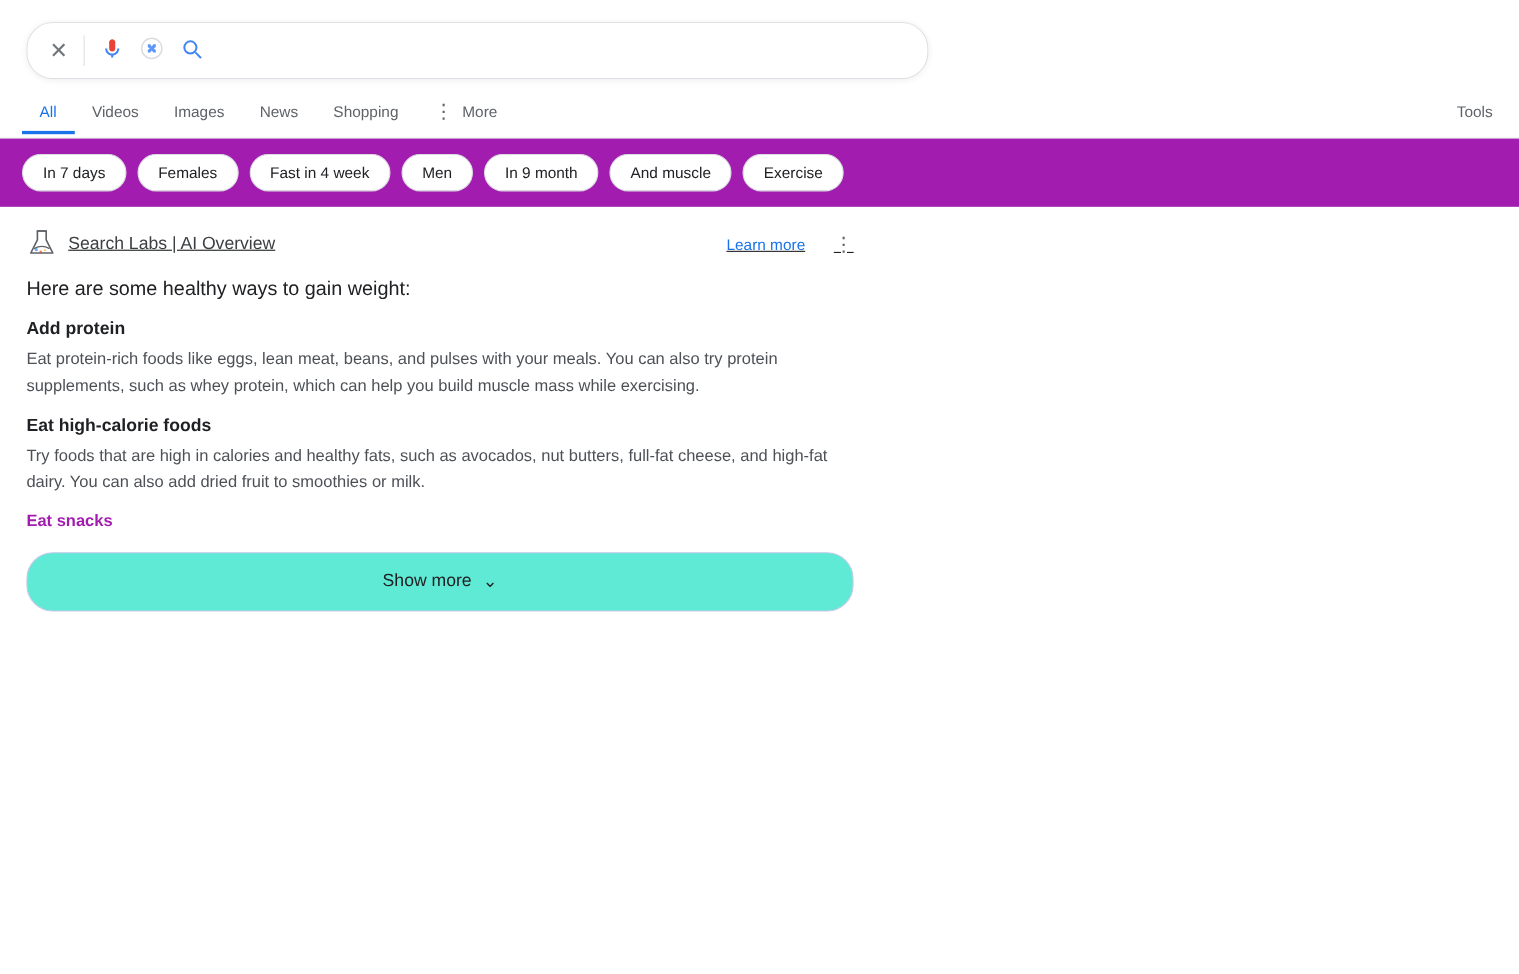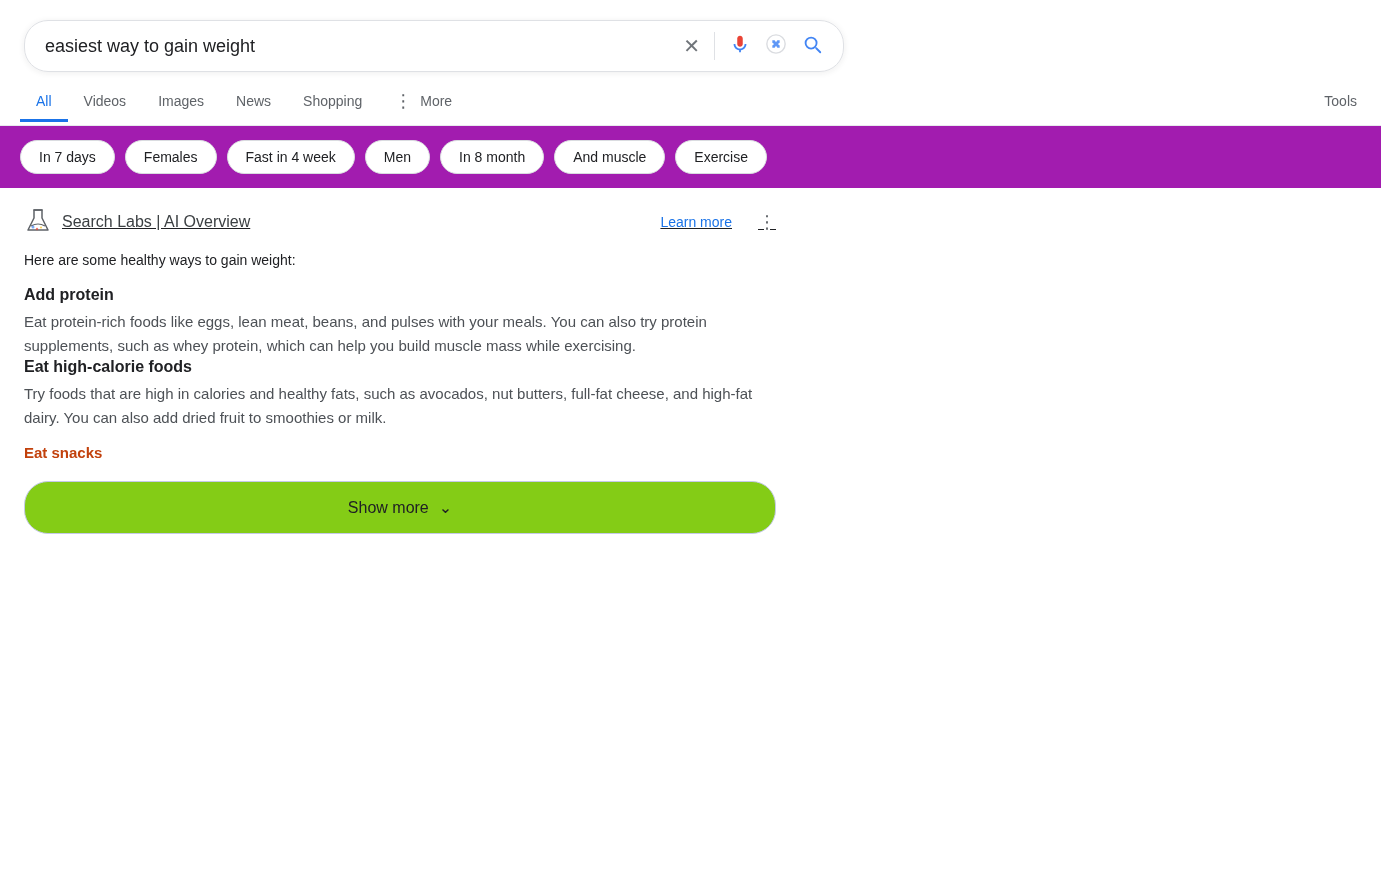--- a/index.html
+++ b/index.html
@@ -154,75 +154,75 @@
       cursor: pointer;
       text-decoration: none;
     }
     .three-dots {
       color: #5f6368;
       font-size: 18px;
       cursor: pointer;
     }
 
     .ai-intro {
-      font-size: 14px;
+      font-size: 18px;
       font-weight: 500;
       color: #202124;
       margin-bottom: 18px;
     }
 
     .tip-heading {
       font-size: 16px;
       font-weight: 700;
       color: #202124;
       margin-bottom: 6px;
+      margin-top: 16px;
     }
     .tip-text {
       font-size: 15px;
       color: #4d5156;
       line-height: 1.6;
     }
 
     
     .show-more-container {
       margin-top: 20px;
       max-width: 760px;
     }
     .show-more-btn {
       width: 100%;
       border: 1.5px solid #c5cae9;
       border-radius: 24px;
       padding: 16px 0;
-      background: #84cc16;
+      background: #5eead4;
       font-size: 16px;
       color: #202124;
       cursor: pointer;
       display: flex;
       align-items: center;
       justify-content: center;
       gap: 10px;
     }
     .chevron-down {
       font-size: 16px;
       color: #202124;
     }
 
     
     .faded-section {
-      color: #c2410c;
+      color: #a21caf;
       font-size: 15px;
       margin-top: 14px;
     }
   </style>
 </head>
 <body>
 
 <div class="search-header">
   <div class="search-bar">
-    <span class="search-input-text">easiest way to gain weight</span>
     <div class="search-bar-icons">
       <span class="clear-icon">✕</span>
       <div class="divider-v"></div>
 
       <span class="mic-icon">
         <svg viewBox="0 0 24 24" fill="none" xmlns="http://www.w3.org/2000/svg">
           <path d="M12 15c1.66 0 3-1.34 3-3V6c0-1.66-1.34-3-3-3S9 4.34 9 6v6c0 1.66 1.34 3 3 3z" fill="#EA4335"></path>
           <path d="M17 12c0 2.76-2.24 5-5 5s-5-2.24-5-5H5c0 3.53 2.61 6.43 6 6.92V21h2v-2.08c3.39-.49 6-3.39 6-6.92h-2z" fill="#4285F4"></path>
         </svg>
       </span>
@@ -254,21 +254,21 @@
     More
   </a>
   <a class="nav-tab tools-tab">Tools</a>
 </nav>
 
 <div class="filter-chips">
   <div class="chip">In 7 days</div>
   <div class="chip">Females</div>
   <div class="chip">Fast in 4 week</div>
   <div class="chip">Men</div>
-  <div class="chip">In 8 month</div>
+  <div class="chip">In 9 month</div>
   <div class="chip">And muscle</div>
   <div class="chip">Exercise</div>
 </div>
 
 <div class="content-area">
 
   <div class="ai-overview-header">
     <div class="ai-overview-left">
 
       <svg class="flask-icon" viewBox="0 0 28 28" xmlns="http://www.w3.org/2000/svg">

